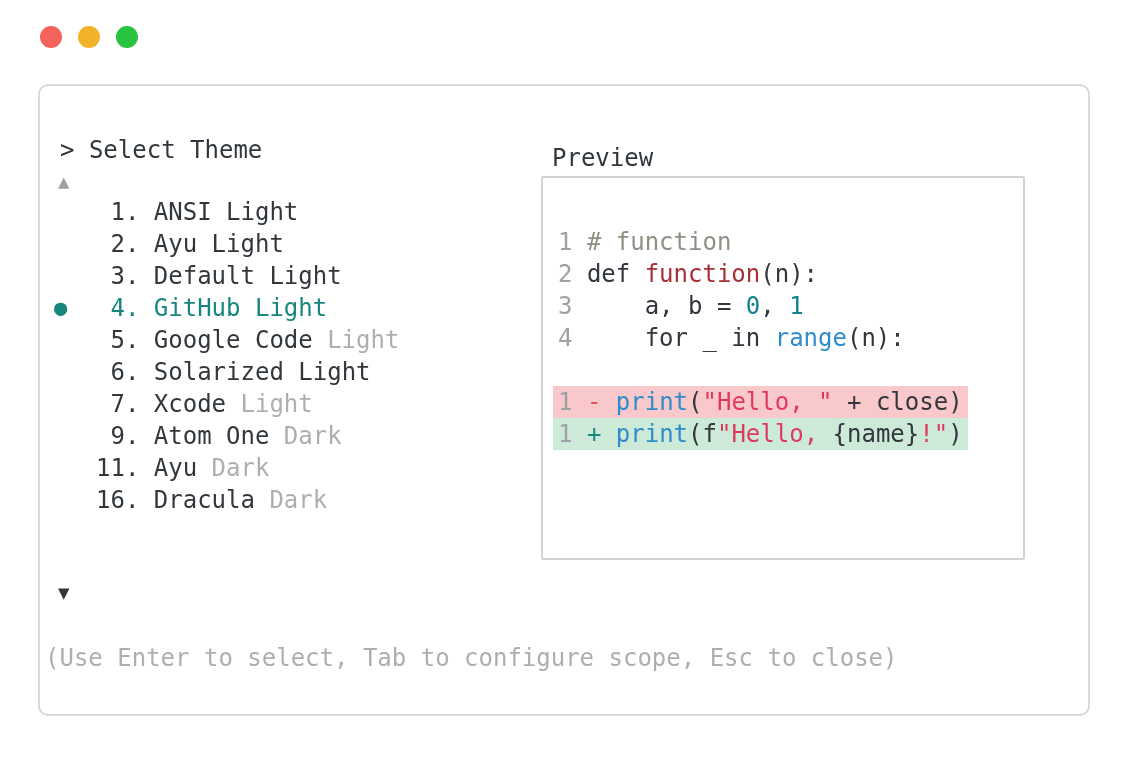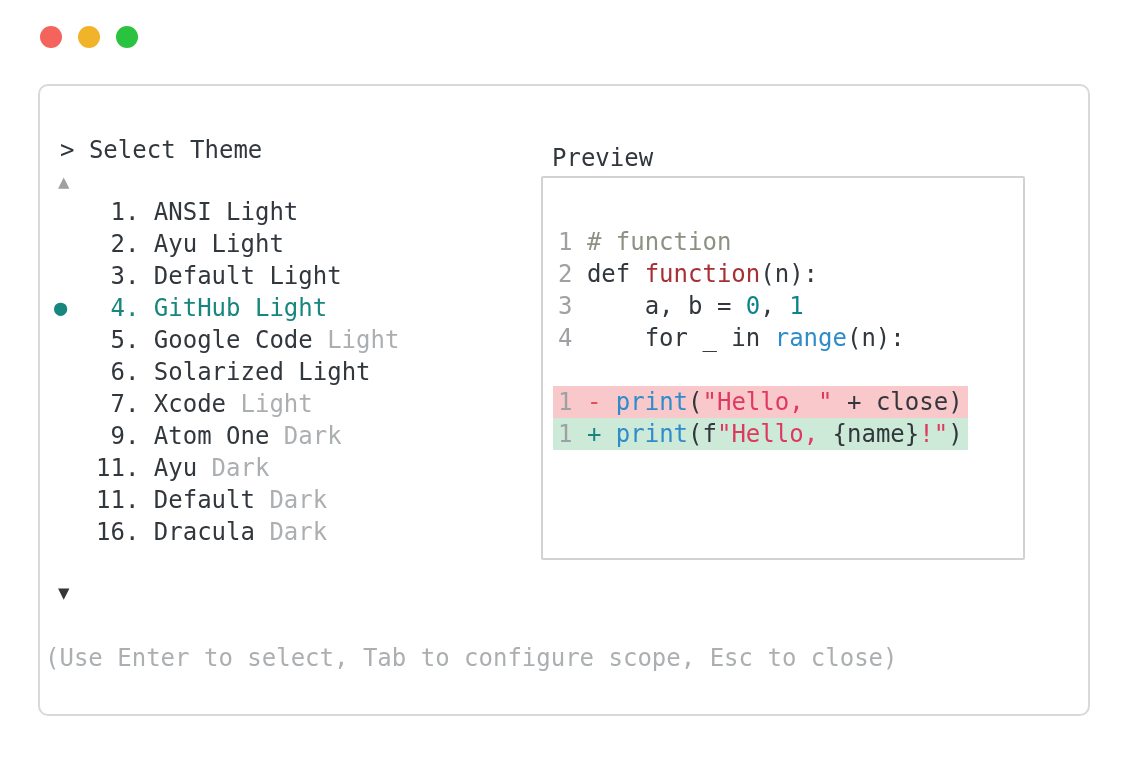--- a/index.html
+++ b/index.html
@@ -69,21 +69,20 @@
   <div class="theme-list">
       <div class="theme-row"><span class="num">1.</span><span class="name">ANSI&nbsp;</span><span class="variant">Light</span></div>
       <div class="theme-row"><span class="num">2.</span><span class="name">Ayu&nbsp;</span><span class="variant">Light</span></div>
       <div class="theme-row"><span class="num">3.</span><span class="name">Default&nbsp;</span><span class="variant">Light</span></div>
       <div class="theme-row selected"><span class="bullet">●</span><span class="num">4.</span><span class="name">GitHub&nbsp;</span><span class="variant">Light</span></div>
       <div class="theme-row"><span class="num">5.</span><span class="name">Google Code&nbsp;</span><span class="variant dim">Light</span></div>
       <div class="theme-row"><span class="num">6.</span><span class="name">Solarized&nbsp;</span><span class="variant">Light</span></div>
       <div class="theme-row"><span class="num">7.</span><span class="name">Xcode&nbsp;</span><span class="variant dim">Light</span></div>
       <div class="theme-row"><span class="num">9.</span><span class="name">Atom One&nbsp;</span><span class="variant dim">Dark</span></div>
       <div class="theme-row"><span class="num">11.</span><span class="name">Ayu&nbsp;</span><span class="variant dim">Dark</span></div>
-      <div class="theme-row"><span class="num">11.</span><span class="name">Default&nbsp;</span><span class="variant dim">Dark</span></div>
       <div class="theme-row"><span class="num">16.</span><span class="name">Dracula&nbsp;</span><span class="variant dim">Dark</span></div>
     </div>
   <div class="scroll-down">▼</div>
 
   <div class="preview-label">Preview</div>
   <div class="code-box">
       <div class="code-row"><span class=""><span class="ln">1</span><span class="tok-comment"># function</span></span></div>
       <div class="code-row"><span class=""><span class="ln">2</span><span class="tok-text">def </span><span class="tok-func">function</span><span class="tok-text">(n):</span></span></div>
       <div class="code-row"><span class=""><span class="ln">3</span><span class="tok-text">    a, b = </span><span class="tok-num">0</span><span class="tok-text">, </span><span class="tok-num">1</span></span></div>
       <div class="code-row"><span class=""><span class="ln">4</span><span class="tok-text">    for _ in </span><span class="tok-call">range</span><span class="tok-text">(n):</span></span></div>

